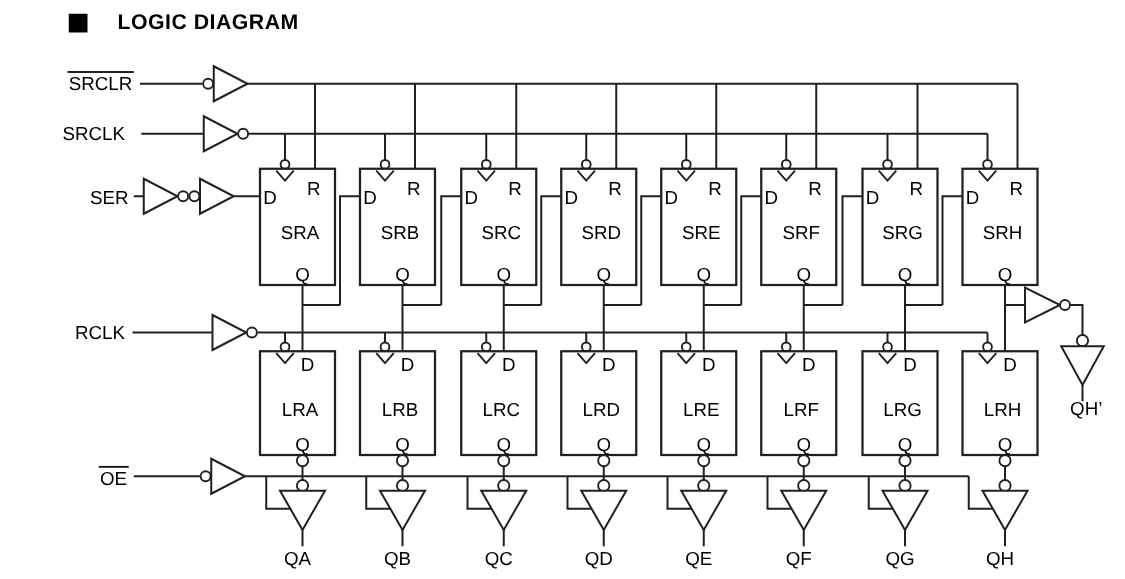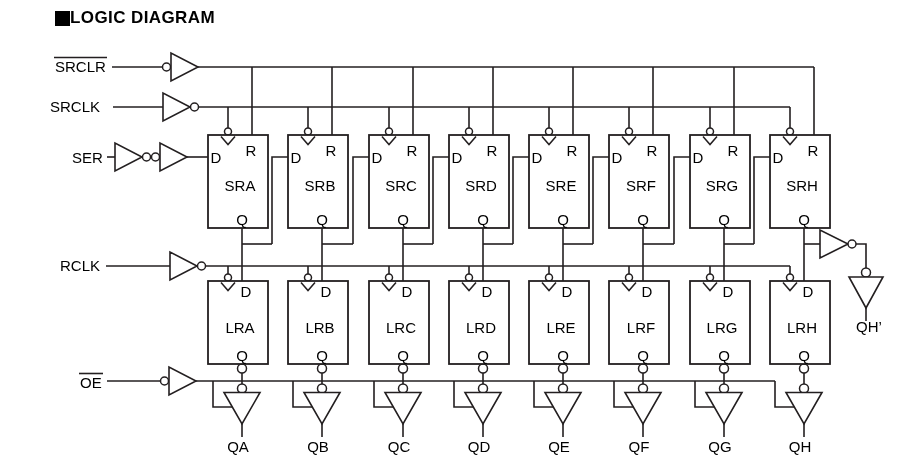--- a/index.html
+++ b/index.html
@@ -1,18 +1,18 @@
 <!DOCTYPE html>
 <html><head>
 <meta charset="utf-8">
 <style>
   html,body{margin:0;padding:0;background:#fff;}
   #page{position:relative;width:900px;height:463px;background:#ffffff;overflow:hidden;
         font-family:"Liberation Sans",sans-serif;}
-  #hdr{position:absolute;left:8px;top:8px;display:flex;align-items:center;padding-left:47px;}
+  #hdr{position:absolute;left:8px;top:8px;display:flex;align-items:center;gap:24px;padding-left:47px;}
   #hdr .bullet{width:15px;height:15px;background:#000;display:inline-block;}
   #hdr h1{margin:0;font-size:17px;font-weight:bold;color:#000;letter-spacing:.4px;
           font-family:"Liberation Sans",sans-serif;}
   svg{position:absolute;left:0;top:0;}
   .wire{fill:none;stroke:#231f20;stroke-width:1.6;}
   .cell{fill:#ffffff;stroke:#231f20;stroke-width:1.8;}
   .bubble{fill:#ffffff;stroke:#231f20;stroke-width:1.5;}
   .tri{fill:#ffffff;stroke:#231f20;stroke-width:1.6;stroke-linejoin:miter;}
   .chev{fill:none;stroke:#231f20;stroke-width:1.5;}
   .t{font-family:"Liberation Sans",sans-serif;font-size:15px;fill:#000;text-anchor:middle;}

